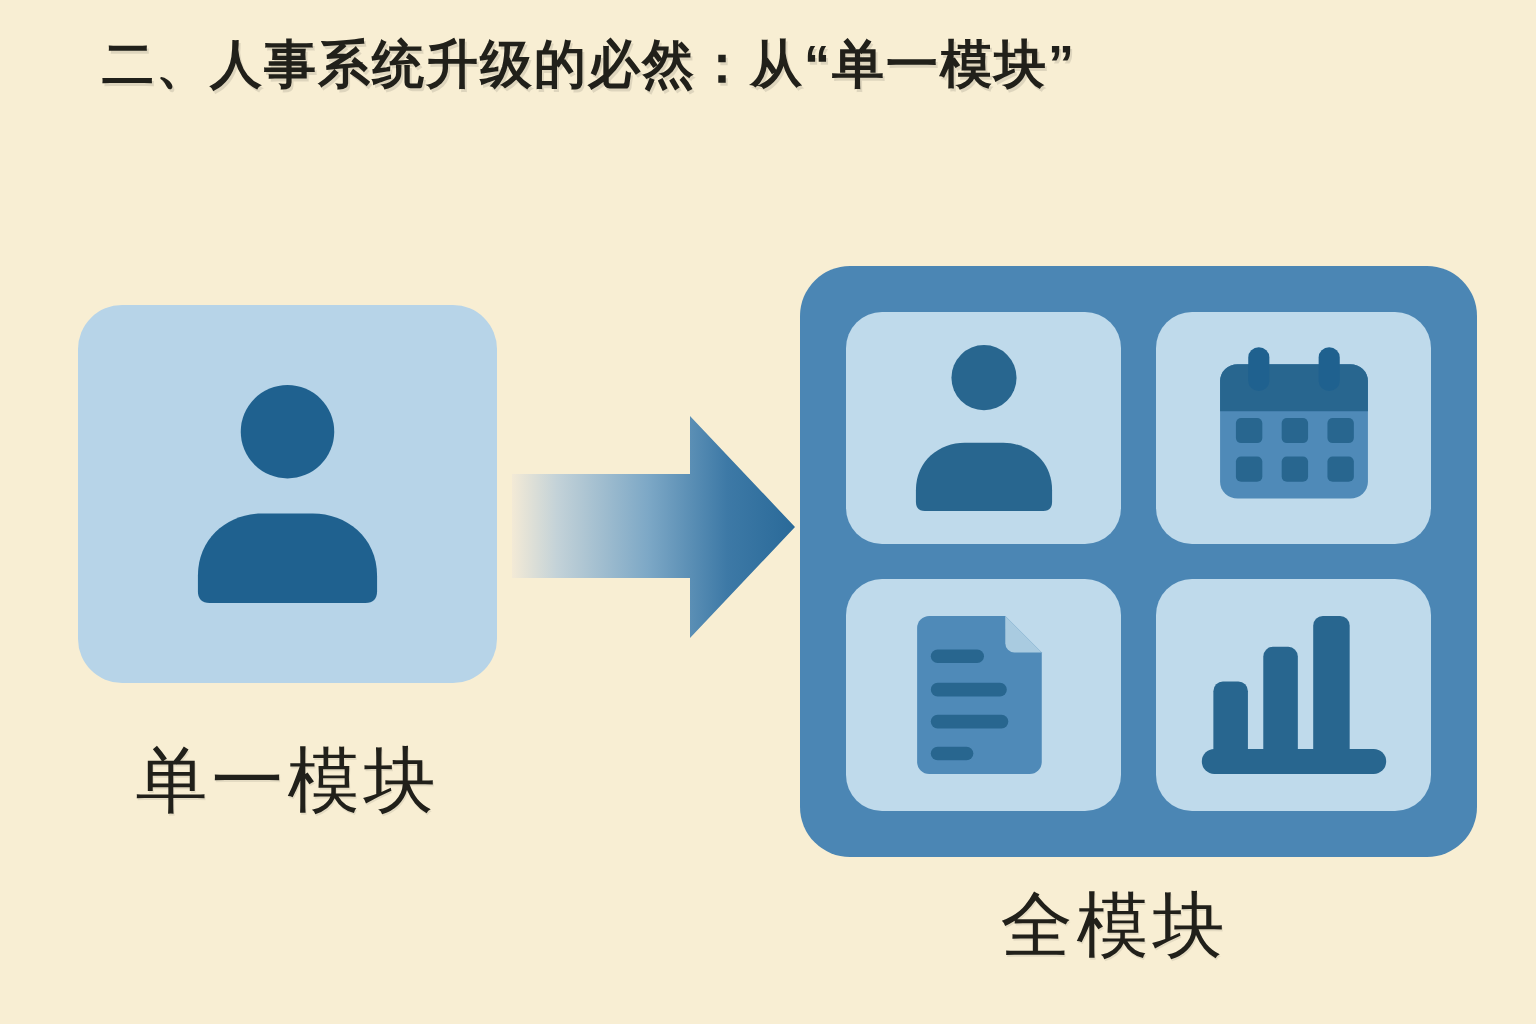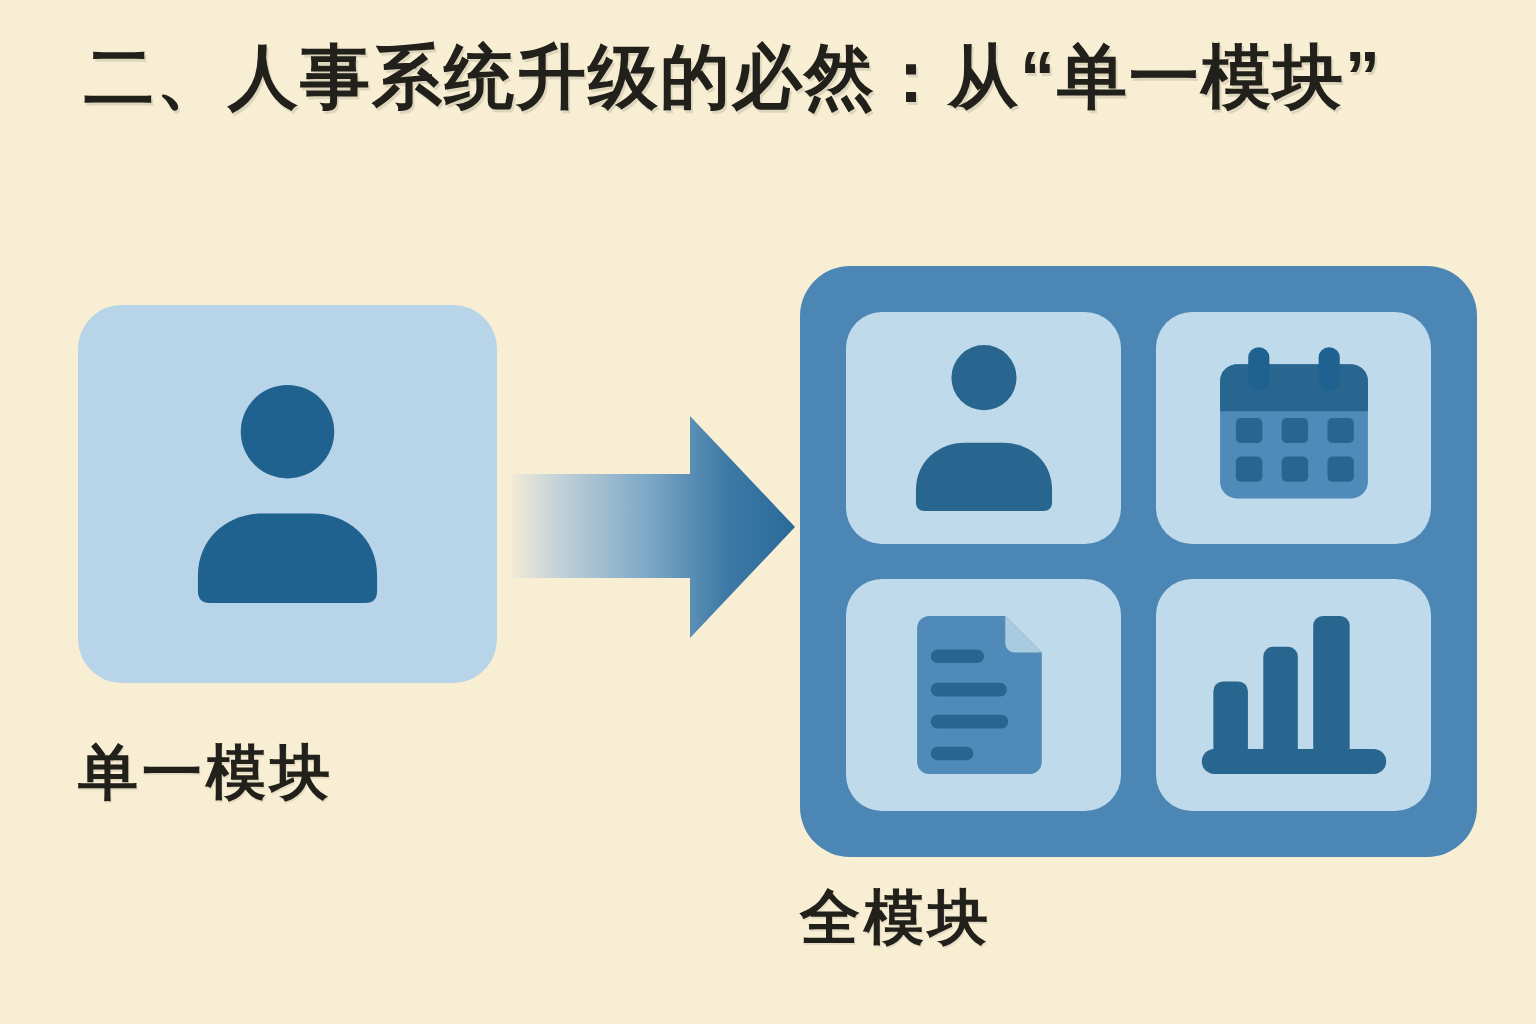--- a/index.html
+++ b/index.html
@@ -22,23 +22,23 @@
     font-family:"Liberation Sans","DejaVu Sans",sans-serif;
     overflow:hidden;
   }
   .canvas{
     position:relative;
     width:1536px;height:1024px;
     background:var(--background);
   }
   .title{
     position:absolute;
-    left:84px;top:26px;
+    left:102px;top:26px;
     width:1420px;
-    font-size:70px;
+    font-size:52px;
     font-weight:900;
     line-height:1.47;
     letter-spacing:2px;
     color:var(--ink);
     text-shadow:2px 3px 0 rgba(0,0,0,0.10);
   }
   .left-card{
     position:absolute;
     left:78px;top:305px;
     width:419px;height:378px;
@@ -68,28 +68,29 @@
     grid-template-rows:1fr 1fr;
     gap:35px;
   }
   .cell{
     background:var(--cell-panel);
     border-radius:36px;
     display:flex;align-items:center;justify-content:center;
   }
   .caption{
     position:absolute;
-    font-size:60px;
-    font-weight:700;
+    font-size:72px;
+    font-weight:400;
     letter-spacing:4px;
     color:var(--ink);
+    text-align:center;
     text-shadow:1px 2px 0 rgba(0,0,0,0.08);
   }
   .caption.left-label{left:78px;top:733px;width:419px;}
-  .caption.right-label{left:800px;top:878px;width:677px;}
+  .caption.right-label{left:776px;top:878px;width:677px;}
   .fill-dark{fill:var(--icon-dark);}
   .fill-mid{fill:var(--icon-mid);}
   .fill-body{fill:var(--icon-body);}
   .fill-fold{fill:var(--fold);}
   .icon{display:block;}
 </style>
 </head>
 <body>
 
 <div class="canvas">

